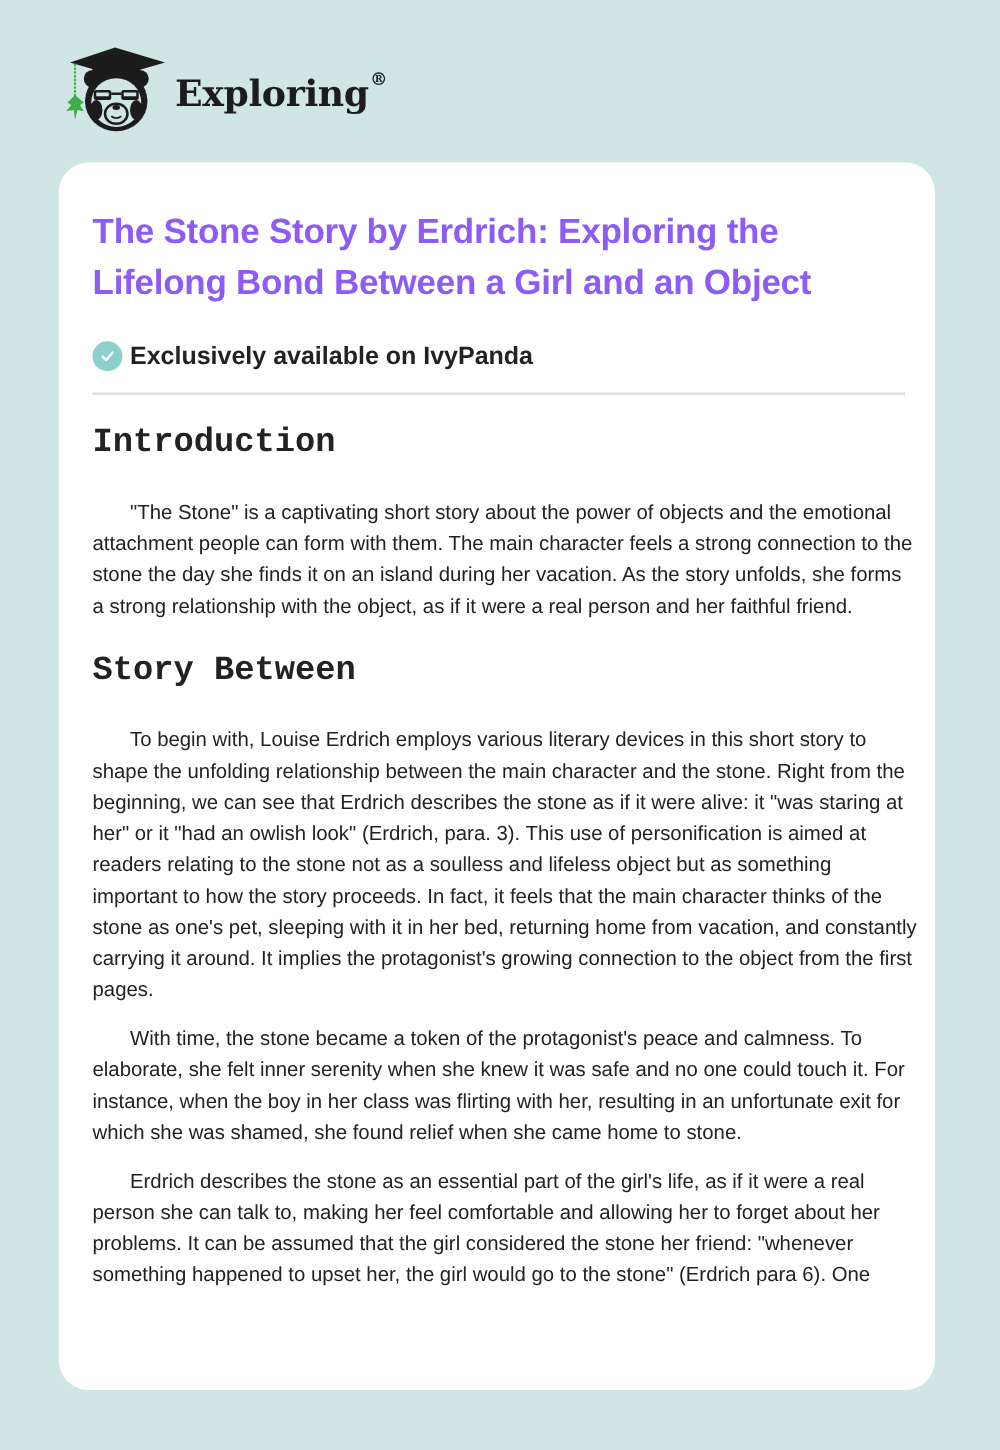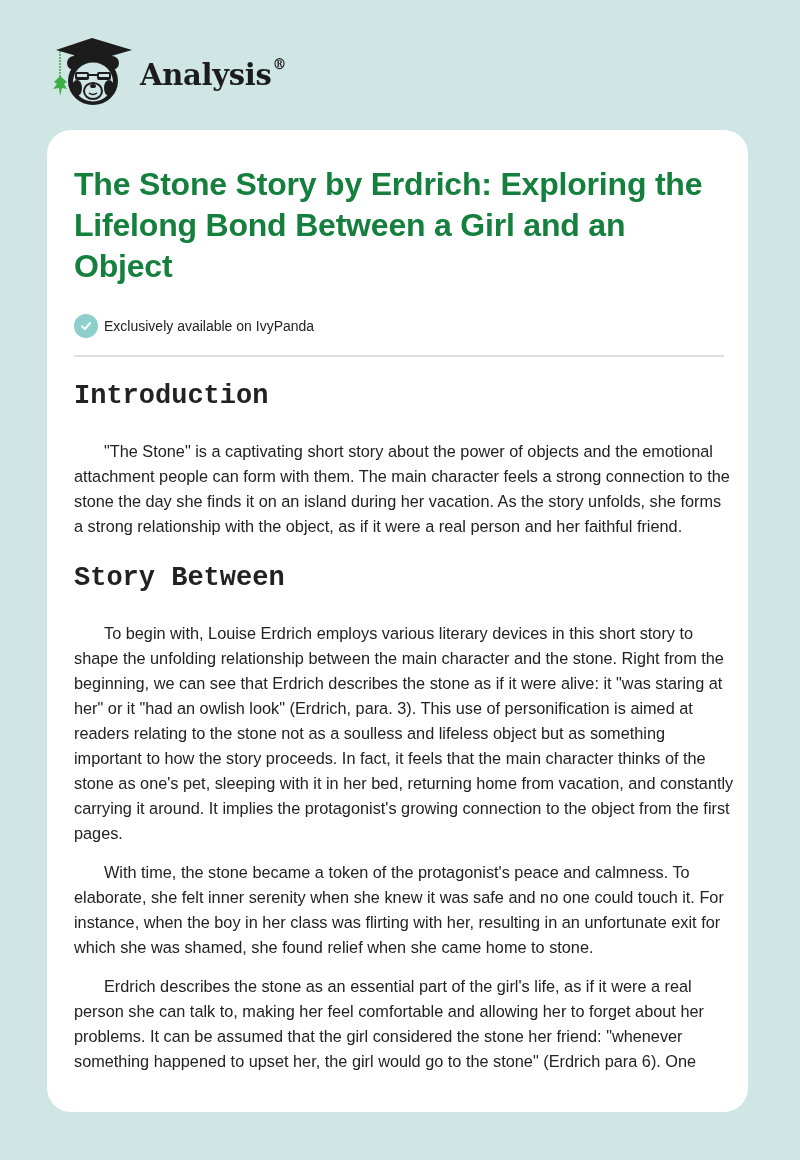--- a/index.html
+++ b/index.html
@@ -60,45 +60,45 @@
     height: 982px;
     background: #ffffff;
     border-radius: 24px;
     overflow: hidden;
   }
   .card-inner {
     padding: 34px 26px 0 27px;
   }
   h1.title {
     margin: 0;
-    font-size: 32px;
+    font-size: 28px;
     line-height: 41px;
     font-weight: bold;
-    color: #15803d;
+    color: #8b5cf6;
     letter-spacing: -0.2px;
   }
   .exclusive {
     display: flex;
     align-items: center;
     margin-top: 26px;
     height: 26px;
   }
   .check {
     width: 24px;
     height: 24px;
     border-radius: 50%;
     background: #8ccfcc;
     display: flex;
     align-items: center;
     justify-content: center;
     margin-right: 6px;
   }
   .exclusive-label {
-    font-size: 14px;
-    font-weight: normal;
+    font-size: 20px;
+    font-weight: bold;
     color: #222;
   }
   .divider {
     height: 2px;
     background: #dedede;
     margin-top: 16px;
     width: 650px;
   }
   h2.section {
     margin: 21px 0 0 0;
@@ -144,21 +144,21 @@
     <rect x="29" y="40" width="10" height="3" fill="#cfe6e5"></rect>
     <rect x="51" y="40" width="10" height="3" fill="#cfe6e5"></rect>
 
     <ellipse cx="29" cy="54" rx="5" ry="8" fill="#1c1c1c"></ellipse>
     <ellipse cx="61" cy="54" rx="5" ry="8" fill="#1c1c1c"></ellipse>
 
     <ellipse cx="45" cy="57" rx="9" ry="8" fill="none" stroke="#1c1c1c" stroke-width="2"></ellipse>
     <ellipse cx="45" cy="52" rx="3" ry="2" fill="#1c1c1c"></ellipse>
     <path d="M41,59 Q45,62 49,59" fill="none" stroke="#1c1c1c" stroke-width="1.5"></path>
   </svg>
-  <span class="logo-text"><span>Analysis</span><sup>®</sup></span>
+  <span class="logo-text"><span>Exploring</span><sup>®</sup></span>
 </div>
 
 <div class="card">
   <div class="card-inner">
     <h1 class="title">The Stone Story by Erdrich: Exploring the Lifelong Bond Between a Girl and an Object</h1>
 
     <div class="exclusive">
       <span class="check">
         <svg width="12" height="12" viewBox="0 0 12 12" xmlns="http://www.w3.org/2000/svg">
           <path d="M2,6.3 L5,9 L10,3" fill="none" stroke="#ffffff" stroke-width="2" stroke-linecap="round" stroke-linejoin="round"></path>

